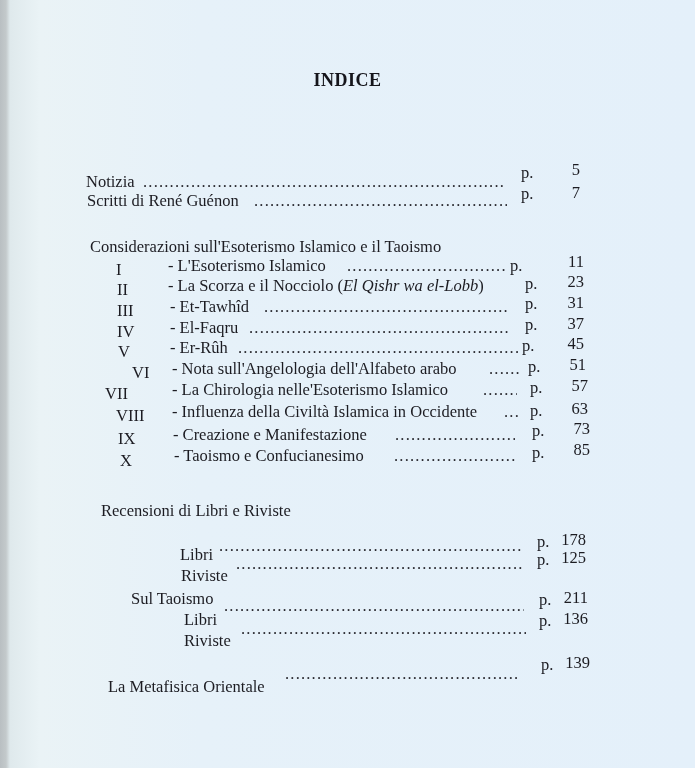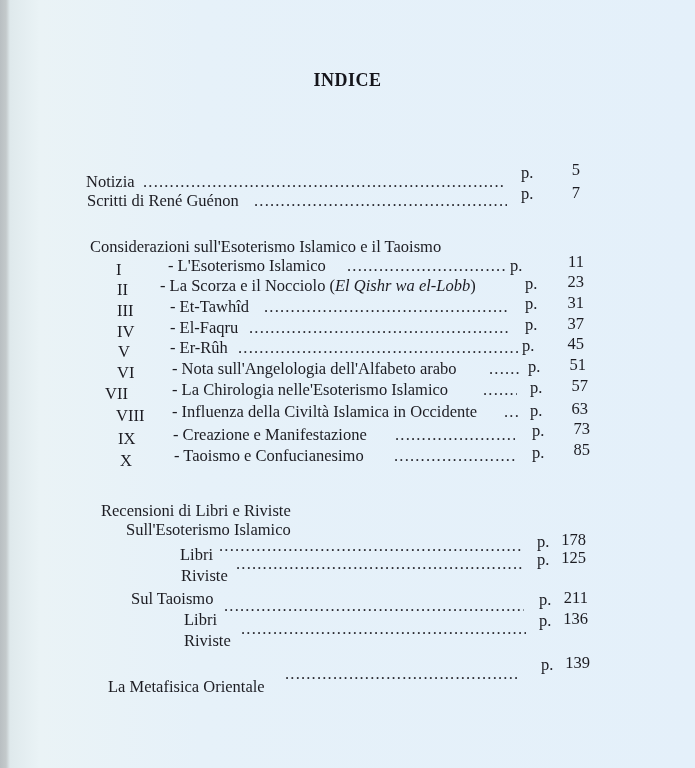--- a/index.html
+++ b/index.html
@@ -90,21 +90,21 @@
 
   <div class="row" style="top:256px;">
     <span class="numeral" style="left:116px; top:4px;">I</span>
     <span class="label" style="left:168px;">- L'Esoterismo Islamico</span>
     <span class="dots" style="left:347px; width:160px;">......................................................................................................................................</span>
     <span class="p" style="left:510px;">p.</span>
     <span class="num" style="left:560px; width:24px; top:-4px;">11</span>
   </div>
   <div class="row" style="top:276px;">
     <span class="numeral" style="left:117px; top:4px;">II</span>
-    <span class="label" style="left:160px;text-align:right;"><span>- La Scorza e il Nocciolo (</span><i>El Qishr wa el-Lobb</i><span>)</span></span>
+    <span class="label" style="left:168px;text-align:right;"><span>- La Scorza e il Nocciolo (</span><i>El Qishr wa el-Lobb</i><span>)</span></span>
     <span class="p" style="left:525px; top:-2px;">p.</span>
     <span class="num" style="left:560px; width:24px; top:-4px;">23</span>
   </div>
   <div class="row" style="top:297px;">
     <span class="numeral" style="left:117px; top:4px;">III</span>
     <span class="label" style="left:170px;">- Et-Tawhîd</span>
     <span class="dots" style="left:264px; width:244px;">......................................................................................................................................</span>
     <span class="p" style="left:525px; top:-3px;">p.</span>
     <span class="num" style="left:560px; width:24px; top:-4px;">31</span>
   </div>
@@ -116,21 +116,21 @@
     <span class="num" style="left:560px; width:24px; top:-4px;text-align:right;">37</span>
   </div>
   <div class="row" style="top:338px;">
     <span class="numeral" style="left:118px; top:4px;">V</span>
     <span class="label" style="left:170px;">- Er-Rûh</span>
     <span class="dots" style="left:238px; width:283px;">......................................................................................................................................</span>
     <span class="p" style="left:522px; top:-2px;">p.</span>
     <span class="num" style="left:560px; width:24px; top:-4px;">45</span>
   </div>
   <div class="row" style="top:359px;">
-    <span class="numeral" style="left:117px; top:4px;">VI</span>
+    <span class="numeral" style="left:132px; top:4px;">VI</span>
     <span class="label" style="left:172px;">- Nota sull'Angelologia dell'Alfabeto arabo</span>
     <span class="dots" style="left:489px; width:30px;">......................................................................................................................................</span>
     <span class="p" style="left:528px; top:-2px;">p.</span>
     <span class="num" style="left:562px; width:24px; top:-4px;">51</span>
   </div>
   <div class="row" style="top:380px;">
     <span class="numeral" style="left:105px; top:4px;">VII</span>
     <span class="label" style="left:172px;">- La Chirologia nelle'Esoterismo Islamico</span>
     <span class="dots" style="left:483px; width:34px;">......................................................................................................................................</span>
     <span class="p" style="left:530px; top:-2px;">p.</span>
@@ -152,21 +152,20 @@
   </div>
   <div class="row" style="top:446px;">
     <span class="numeral" style="left:120px; top:5px;">X</span>
     <span class="label" style="left:174px;">- Taoismo e Confucianesimo</span>
     <span class="dots" style="left:394px; width:122px;">......................................................................................................................................</span>
     <span class="p" style="left:532px; top:-3px;">p.</span>
     <span class="num" style="left:566px; width:24px; top:-6px;">85</span>
   </div>
 
   <div class="heading" style="left:101px; top:501px;">Recensioni di Libri e Riviste</div>
-  <div class="heading" style="left:126px; top:520px;">Sull'Esoterismo Islamico</div>
 
   <div class="row" style="top:545px;">
     <span class="label" style="left:180px;">Libri</span>
     <span class="dots" style="left:219px; width:303px; top:-9px;">......................................................................................................................................</span>
     <span class="p" style="left:537px; top:-13px;">p.</span>
     <span class="num" style="left:558px; width:28px; top:-15px;">178</span>
   </div>
   <div class="row" style="top:566px;">
     <span class="label" style="left:181px;">Riviste</span>
     <span class="dots" style="left:236px; width:288px; top:-12px;">......................................................................................................................................</span>

